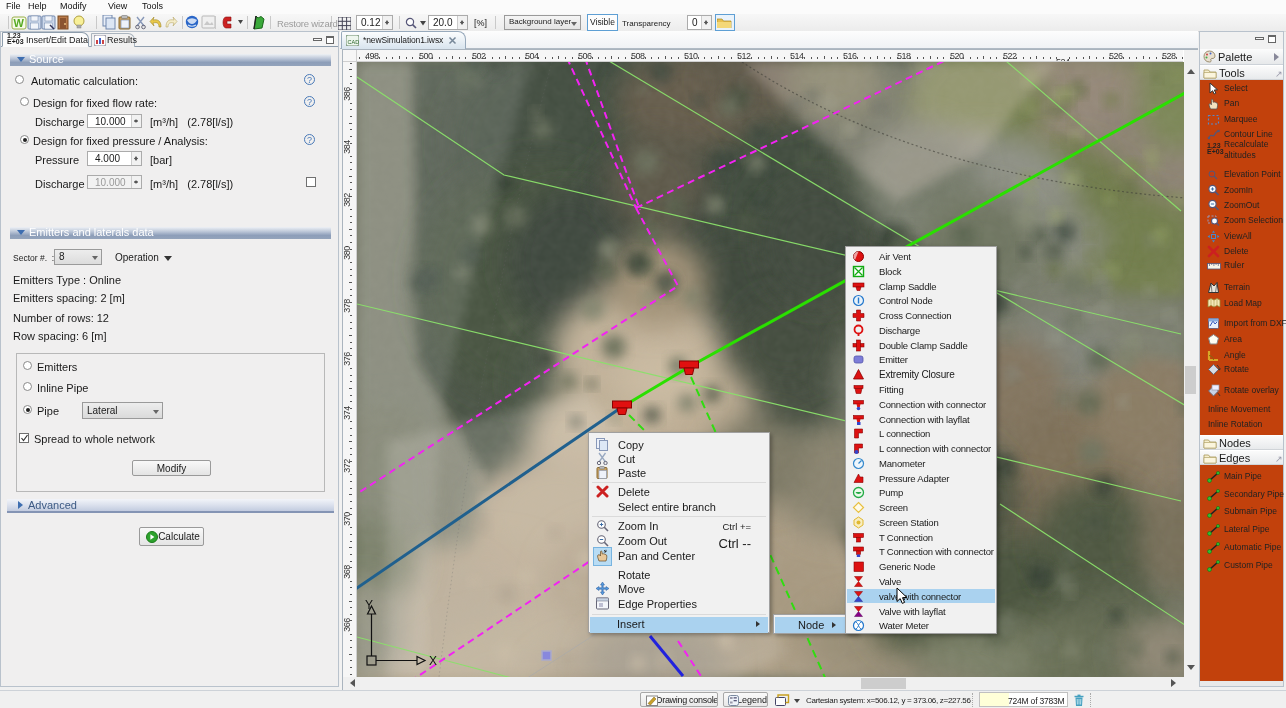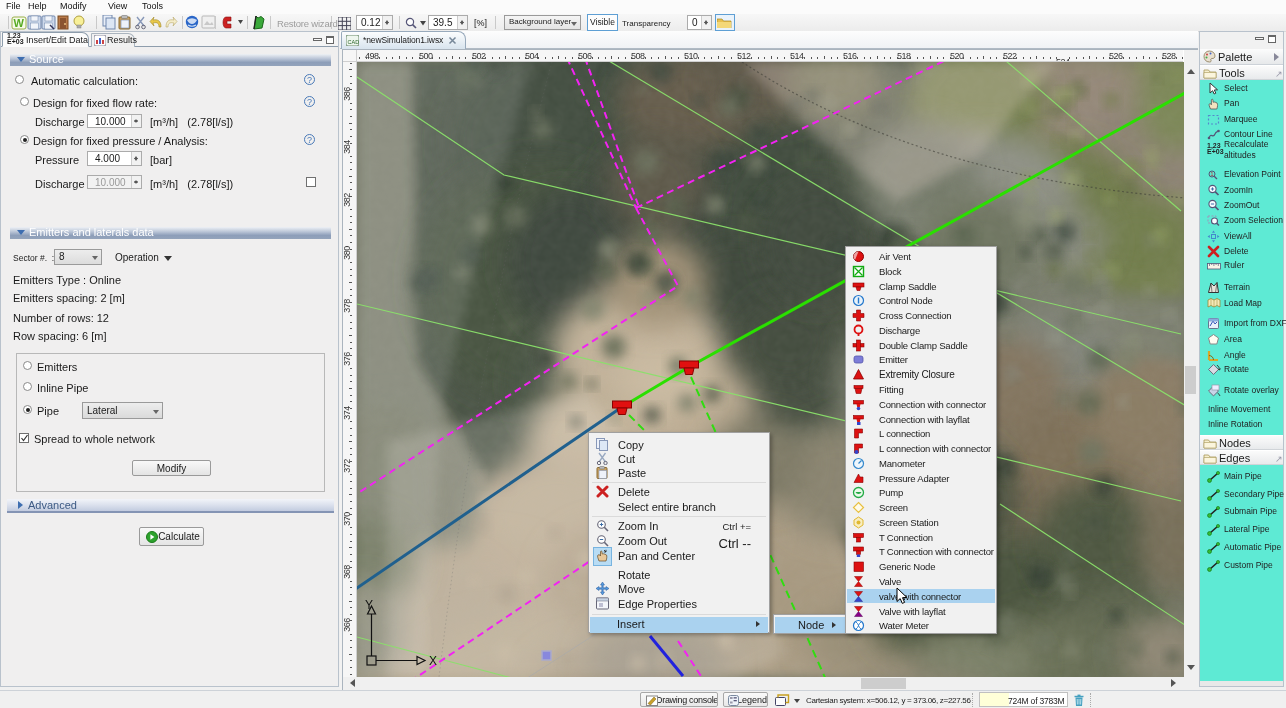--- a/index.html
+++ b/index.html
@@ -123,21 +123,21 @@
         <i class="u"></i>
         <i class="d"></i>
       </span>
     </div>
     <svg class="abs" style="left:405px;top:3px" width="22" height="12" viewBox="0 0 22 12">
       <circle cx="5" cy="5" r="3.6" fill="#fdfdfd" stroke="#557" stroke-width="1.2"></circle>
       <path d="M7.6 7.6 L11 11" stroke="#557" stroke-width="1.6"></path>
       <path d="M15 4 l6 0 l-3 4.5 z" fill="#444"></path>
     </svg>
     <div class="spin" style="left:428px;top:1px;width:40px;height:15px;background:#fff">
-      <span class="v" style="left:4px;color:#1a1a1a">39.5</span>
+      <span class="v" style="left:4px;color:#1a1a1a">20.0</span>
       <span class="ar">
         <i class="u"></i>
         <i class="d"></i>
       </span>
     </div>
     <span class="lbl" style="left:474px;top:4px;font-size:9px;">[%]</span>
     <div class="combo" style="left:504px;top:1px;width:77px;height:15px;font-size:8px;letter-spacing:0px;">
       <span class="cv">Background layer</span>
       <span class="ca"></span>
     </div>
@@ -1203,21 +1203,21 @@
           <circle cx="6.5" cy="6.5" r="5" fill="#fff" stroke="#2277cc" stroke-width="1.2"></circle>
           <path d="M4 3 C7 5 6 8 9 10 M9 3 C6 5 7 8 4 10" stroke="#2277cc" stroke-width=".9" fill="none"></path>
         </svg>
       </span>
       <span class="abs" style="left:32px;top:2px;white-space:nowrap;font-size:9.5px;letter-spacing:-0.2px;">Water Meter</span>
     </div>
   </div>
 <svg class="abs" style="left:896px;top:587px" width="13" height="19" viewBox="0 0 13 19">
     <path d="M1 1 L1 14.5 L4.2 11.6 L6.3 16.4 L8.6 15.4 L6.5 10.7 L10.8 10.4 Z" fill="#fff" stroke="#000" stroke-width="1"></path>
   </svg>
-<div class="abs" style="left:1199px;top:31px;width:85px;height:656px;background:#5eead4;border:1px solid #b9c2cc;">
+<div class="abs" style="left:1199px;top:31px;width:85px;height:656px;background:#c2410c;border:1px solid #b9c2cc;">
     <div class="abs" style="left:0;top:0;width:83px;height:17px;background:#f1f1f1;"></div>
     <div class="abs" style="left:55px;top:5px;width:9px;height:3px;border:1px solid #666;background:#f8f8f8;"></div>
     <div class="abs" style="left:68px;top:3px;width:8px;height:8px;border:1px solid #666;border-top:2.5px solid #666;background:#fff;"></div>
     <div class="abs" style="left:0;top:17px;width:83px;height:16px;background:linear-gradient(#fcfcfc,#e6e8ea);border-bottom:1px solid #cdd2d8;">
       <span class="abs" style="left:3px;top:1px;">
         <svg width="13" height="13" viewBox="0 0 13 13">
           <path d="M6.5 1 C10 1 12 3.5 12 6 C12 8 10.5 8.5 9 8.5 C7.8 8.5 7.5 9.3 8 10.2 C8.5 11.2 7.8 12 6.5 12 C3 12 1 9.5 1 6.5 C1 3.5 3 1 6.5 1 Z" fill="#e8e0d0" stroke="#887755" stroke-width=".8"></path>
           <circle cx="4" cy="4.5" r="1" fill="#cc4444"></circle>
           <circle cx="7.5" cy="3.5" r="1" fill="#4466cc"></circle>
           <circle cx="3.5" cy="7.5" r="1" fill="#44aa44"></circle>

